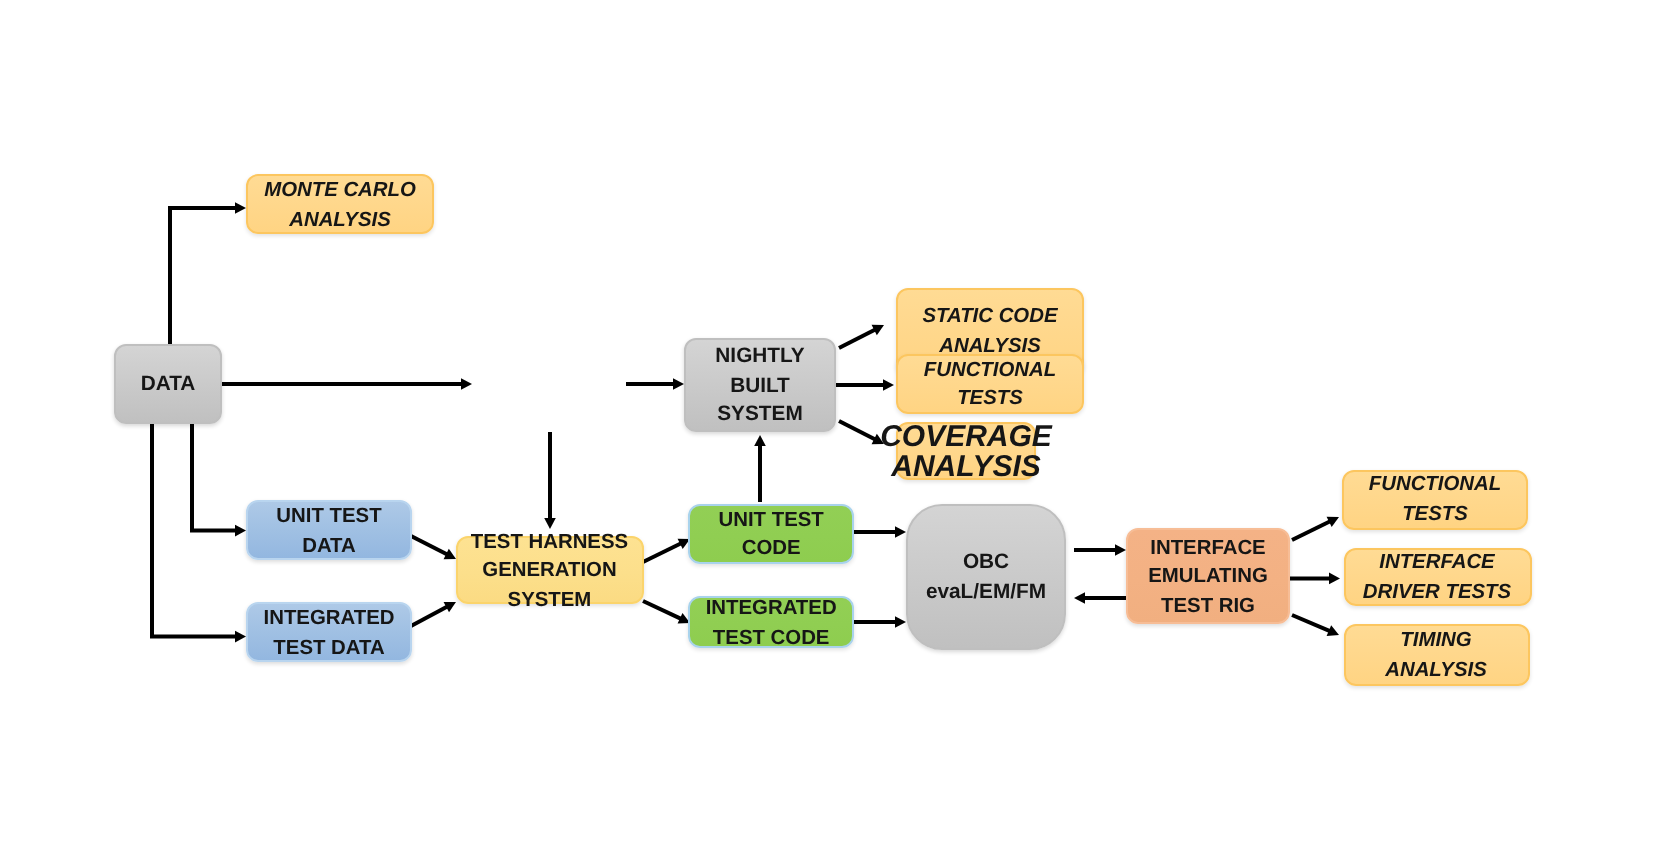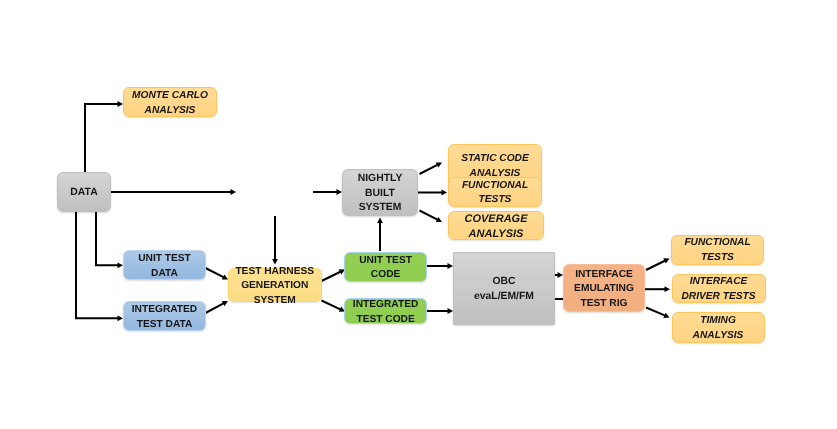--- a/index.html
+++ b/index.html
@@ -120,39 +120,39 @@
     </div>
     <div class="node n-grey" style="left: 342px; top: 169px; width: 76px; height: 47px; font-size: 10.4px;">
       <span>NIGHTLY<br>BUILT<br>SYSTEM</span>
     </div>
     <div class="node n-yellow" style="left: 448px; top: 143.5px; width: 94px; height: 44px; font-size: 10.2px;">
       <span>STATIC CODE<br>ANALYSIS</span>
     </div>
     <div class="node n-yellow" style="left: 448px; top: 177px; width: 94px; height: 29.5px; font-size: 10.2px;">
       <span>FUNCTIONAL<br>TESTS</span>
     </div>
-    <div class="node n-yellow" style="left: 448px; top: 210.7px; width: 96px; height: 29.7px; font-size: 11px;">
+    <div class="node n-yellow" style="left: 448px; top: 210.7px; width: 70px; height: 29.7px; font-size: 15px;">
       <span>COVERAGE<br>ANALYSIS</span>
     </div>
     <div class="node n-blue" style="left: 123px; top: 250px; width: 83px; height: 30px; font-size: 10.2px;">
       <span>UNIT TEST<br>DATA</span>
     </div>
     <div class="node n-blue" style="left: 123px; top: 301px; width: 83px; height: 30px; font-size: 10.2px;">
       <span>INTEGRATED<br>TEST DATA</span>
     </div>
     <div class="node n-cream" style="left: 227.6px; top: 268.1px; width: 94.3px; height: 34px; font-size: 10.2px;">
       <span>TEST HARNESS<br>GENERATION<br>SYSTEM</span>
     </div>
     <div class="node n-green" style="left: 344.2px; top: 252px; width: 82.8px; height: 29.6px; font-size: 10.2px;">
       <span>UNIT TEST<br>CODE</span>
     </div>
     <div class="node n-green" style="left: 344.2px; top: 297.9px; width: 82.8px; height: 26.2px; font-size: 10.2px;">
       <span>INTEGRATED<br>TEST CODE</span>
     </div>
-    <div class="node n-grey" style="left: 453px; top: 252px; width: 102px; height: 73.2px; font-size: 10.4px; border-radius: 1px;">
+    <div class="node n-grey" style="left: 453px; top: 252px; width: 80px; height: 73.2px; font-size: 10.4px; border-radius: 18px;">
       <span>OBC<br>evaL/EM/FM</span>
     </div>
     <div class="node n-orange" style="left: 563px; top: 264px; width: 82px; height: 48px; font-size: 10.2px;">
       <span>INTERFACE<br>EMULATING<br>TEST RIG</span>
     </div>
     <div class="node n-yellow" style="left: 671px; top: 234.5px; width: 93px; height: 30px; font-size: 10.2px;">
       <span>FUNCTIONAL<br>TESTS</span>
     </div>
     <div class="node n-yellow" style="left: 671.5px; top: 273.5px; width: 94px; height: 29px; font-size: 10.2px;">
       <span>INTERFACE<br>DRIVER TESTS</span>

